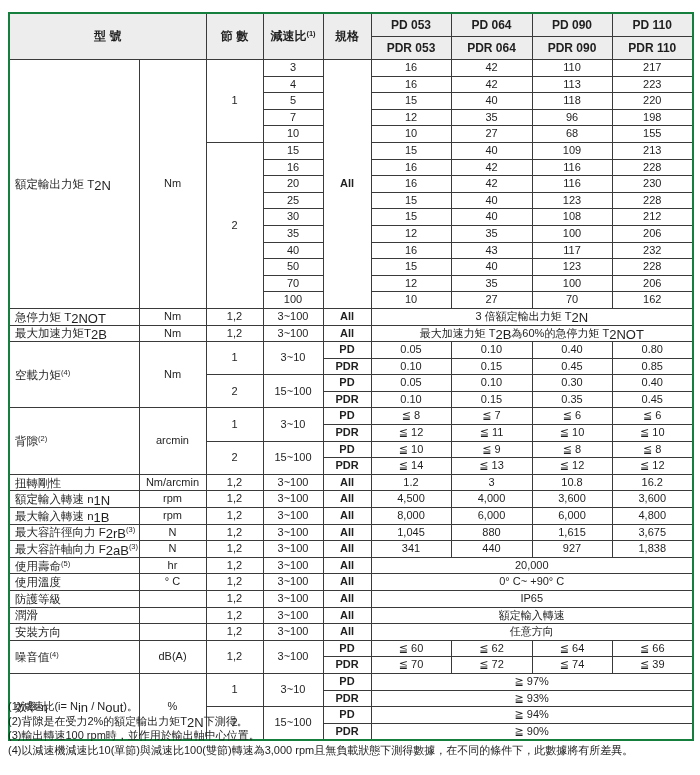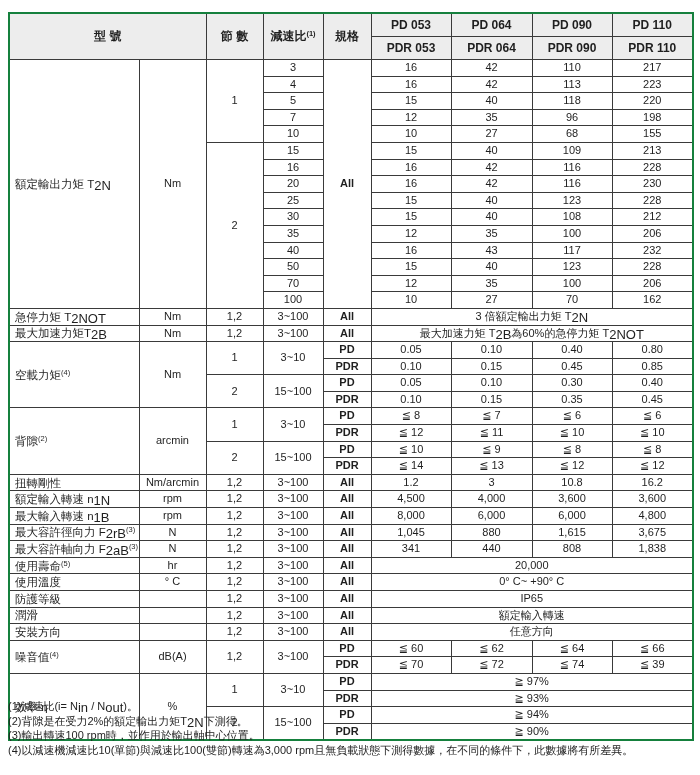--- a/index.html
+++ b/index.html
@@ -302,21 +302,21 @@
 </tr>
 
 <tr>
   <td class="lbl"><span>最大容許軸向力 F</span><sub>2aB</sub><sup>(3)</sup></td>
   <td>N</td>
   <td>1,2</td>
   <td>3~100</td>
   <td class="spec-c">All</td>
   <td>341</td>
           <td>440</td>
-          <td>808</td>
+          <td>927</td>
           <td>1,838</td>
 </tr>
 
 <tr>
   <td class="lbl"><span>使用壽命</span><sup>(5)</sup></td>
   <td>hr</td>
   <td>1,2</td>
   <td>3~100</td>
   <td class="spec-c">All</td>
   <td colspan="4">20,000</td>

